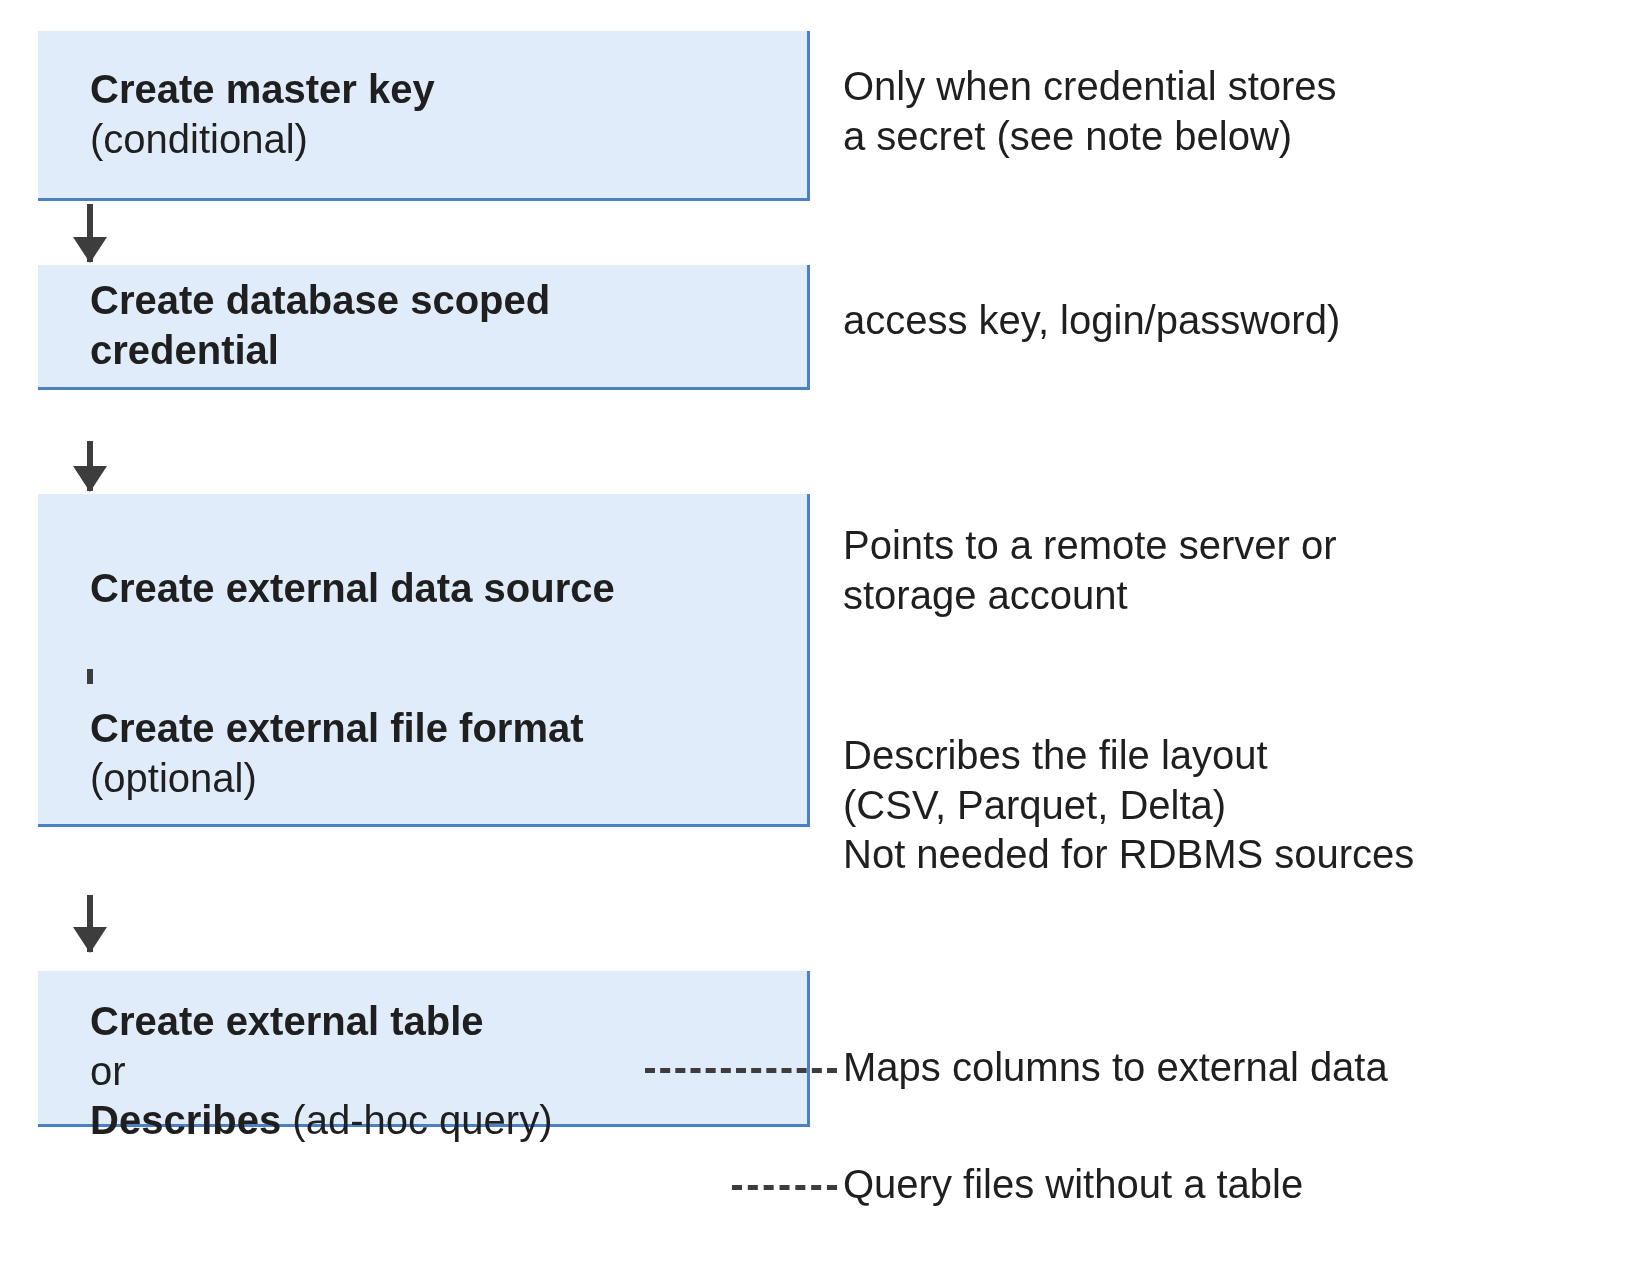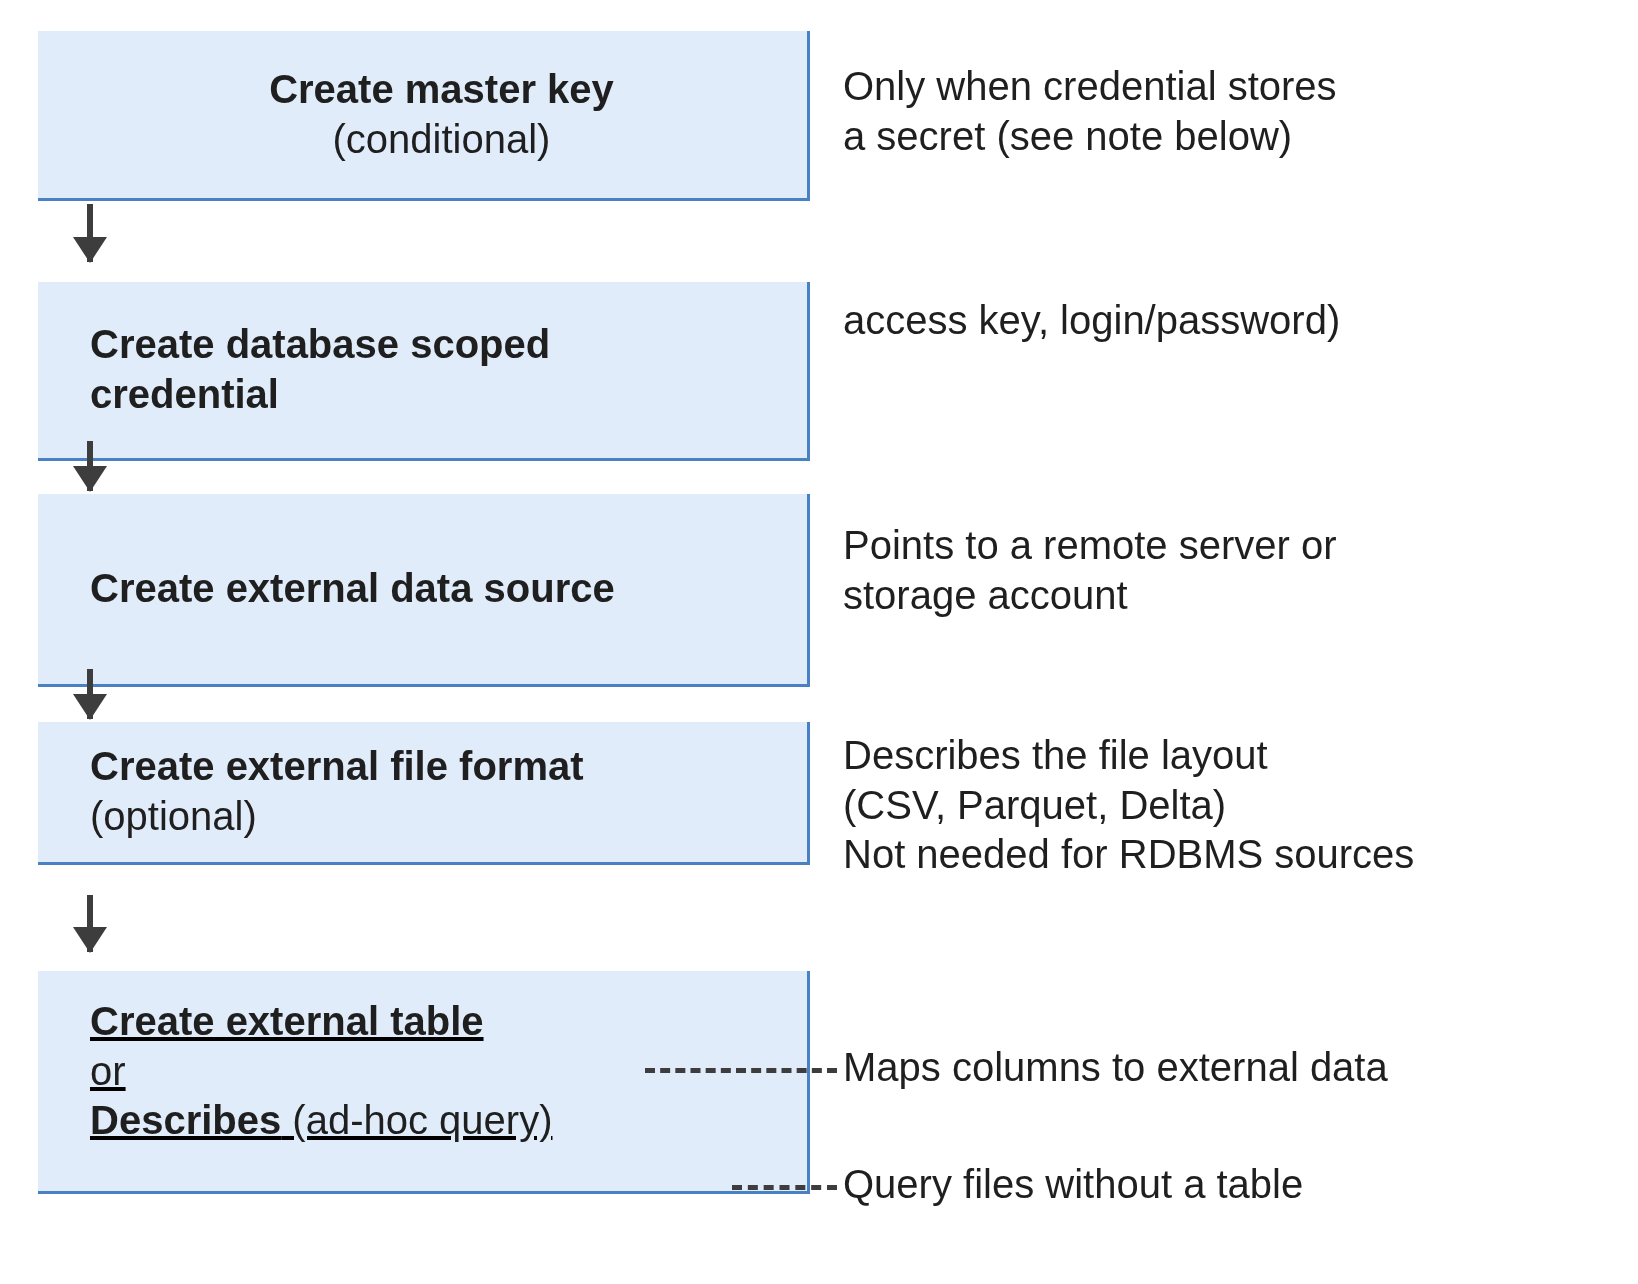--- a/index.html
+++ b/index.html
@@ -80,60 +80,60 @@
     position: absolute;
     height: 0;
     border-top: 5px dashed #3d3d3d;
   }
 </style>
 </head>
 <body>
 
 <div id="canvas">
 
-  <div class="step-box" style="top:31px; height:170px;text-align:center;">
+  <div class="step-box" style="top:31px; height:170px;">
     <div class="step-line bold">Create master key</div>
     <div class="step-line normal">(conditional)</div>
   </div>
   <div class="note" style="top:62px;">
     <div>Only when credential stores</div>
     <div>a secret (see note below)</div>
   </div>
   <div class="arrow" style="top:204px; height:58px;"></div>
 
-  <div class="step-box" style="top:282px; height:179px;">
+  <div class="step-box" style="top:265px; height:125px;">
     <div class="step-line bold">Create database scoped</div>
     <div class="step-line bold">credential</div>
   </div>
   <div class="note" style="top:296px;">
     <div>access key, login/password)</div>
   </div>
   <div class="arrow" style="top:441px; height:50px;"></div>
 
   <div class="step-box" style="top:494px; height:193px;">
     <div class="step-line bold">Create external data source</div>
   </div>
   <div class="note" style="top:521px;">
     <div>Points to a remote server or</div>
     <div>storage account</div>
   </div>
   <div class="arrow" style="top:669px; height:50px;"></div>
 
-  <div class="step-box" style="top:722px; height:143px;">
+  <div class="step-box" style="top:684px; height:143px;">
     <div class="step-line bold">Create external file format</div>
     <div class="step-line normal">(optional)</div>
   </div>
   <div class="note" style="top:731px;">
     <div>Describes the file layout</div>
     <div>(CSV, Parquet, Delta)</div>
     <div>Not needed for RDBMS sources</div>
   </div>
   <div class="arrow" style="top:895px; height:57px;"></div>
 
-  <div class="step-box" style="top:971px; height:223px; justify-content:flex-start; padding-top:26px;text-decoration:underline;">
+  <div class="step-box" style="top:971px; height:156px; justify-content:flex-start; padding-top:26px;">
     <div class="step-line bold">Create external table</div>
     <div class="step-line normal">or</div>
     <div class="step-line">
       <span style="font-weight:bold;">Describes</span><span style="font-weight:normal;"> (ad-hoc query)</span>
     </div>
   </div>
 
   <div class="dash-link" style="left:645px; top:1068px; width:192px;"></div>
   <div class="note" style="top:1043px;">
     <div>Maps columns to external data</div>

